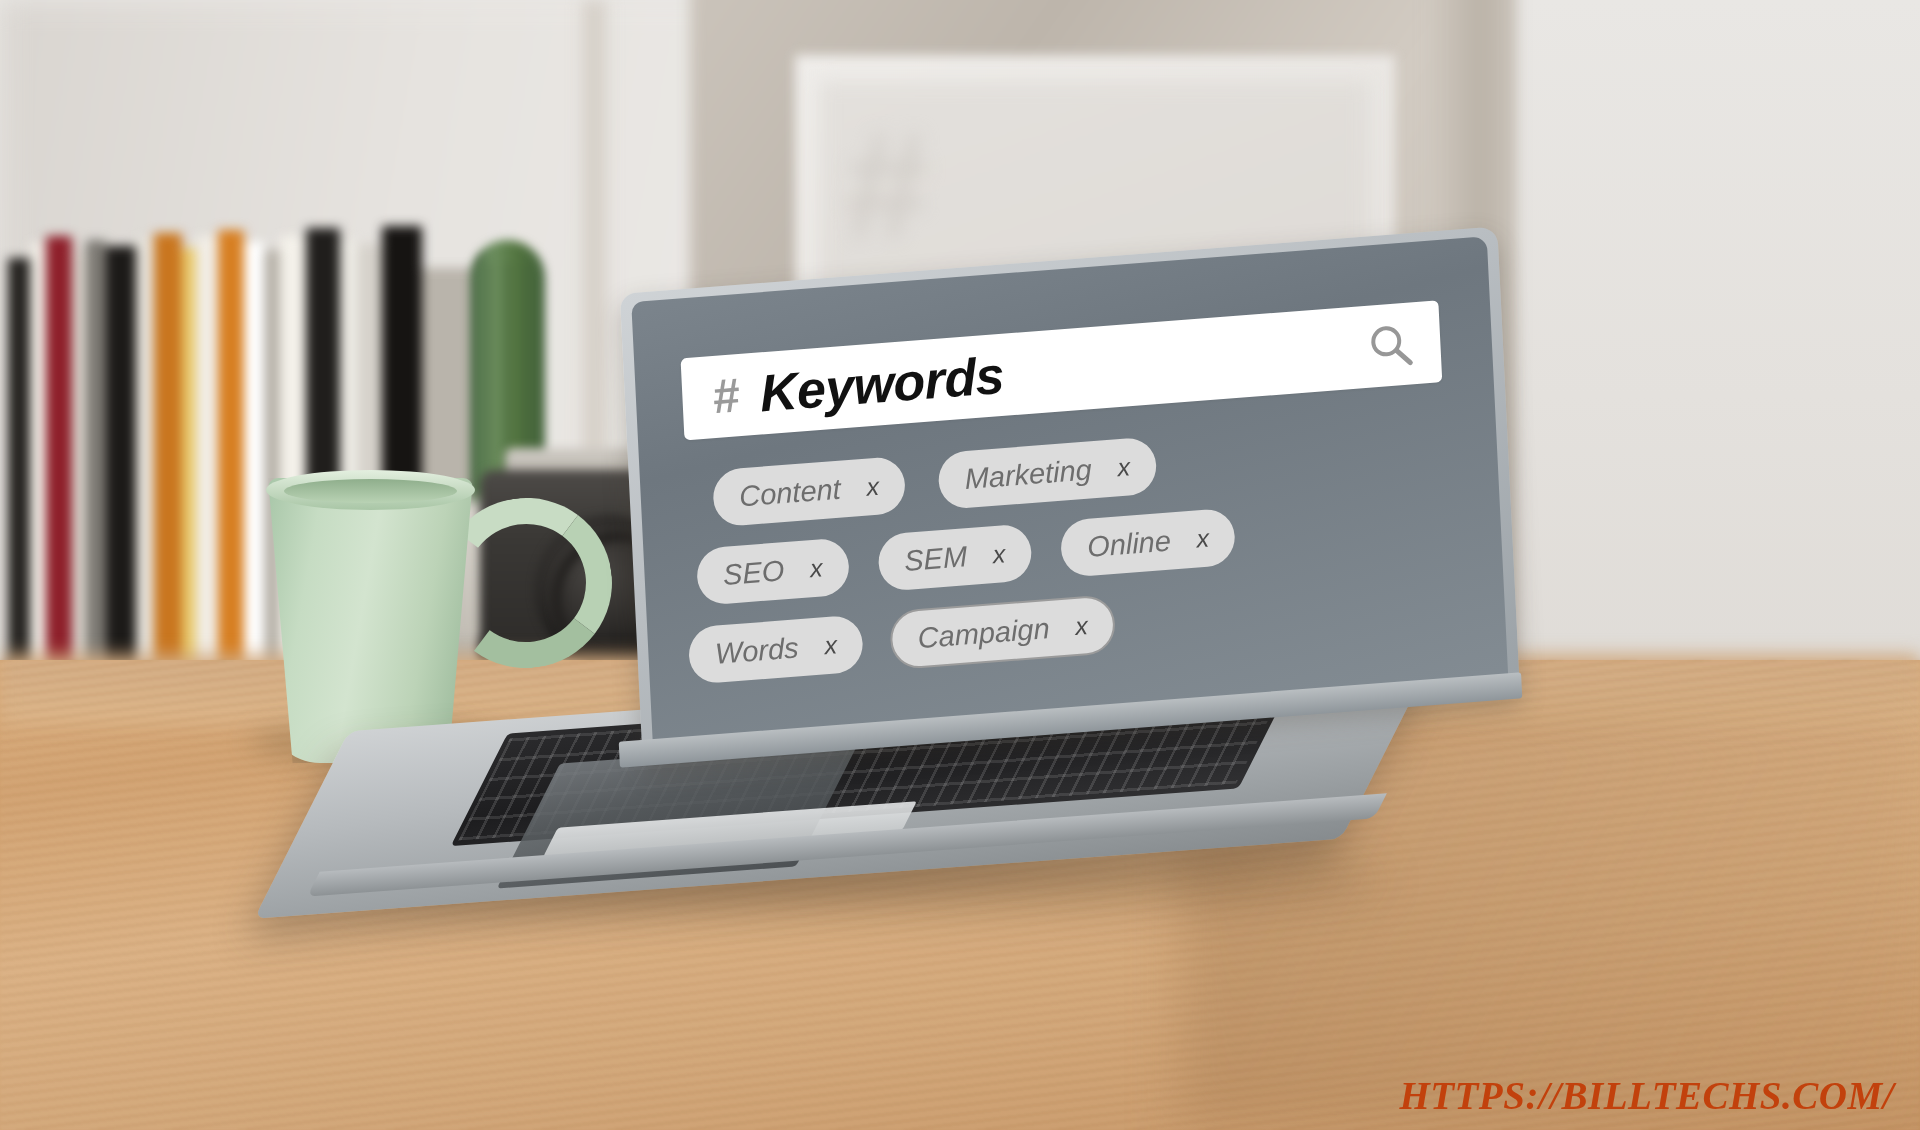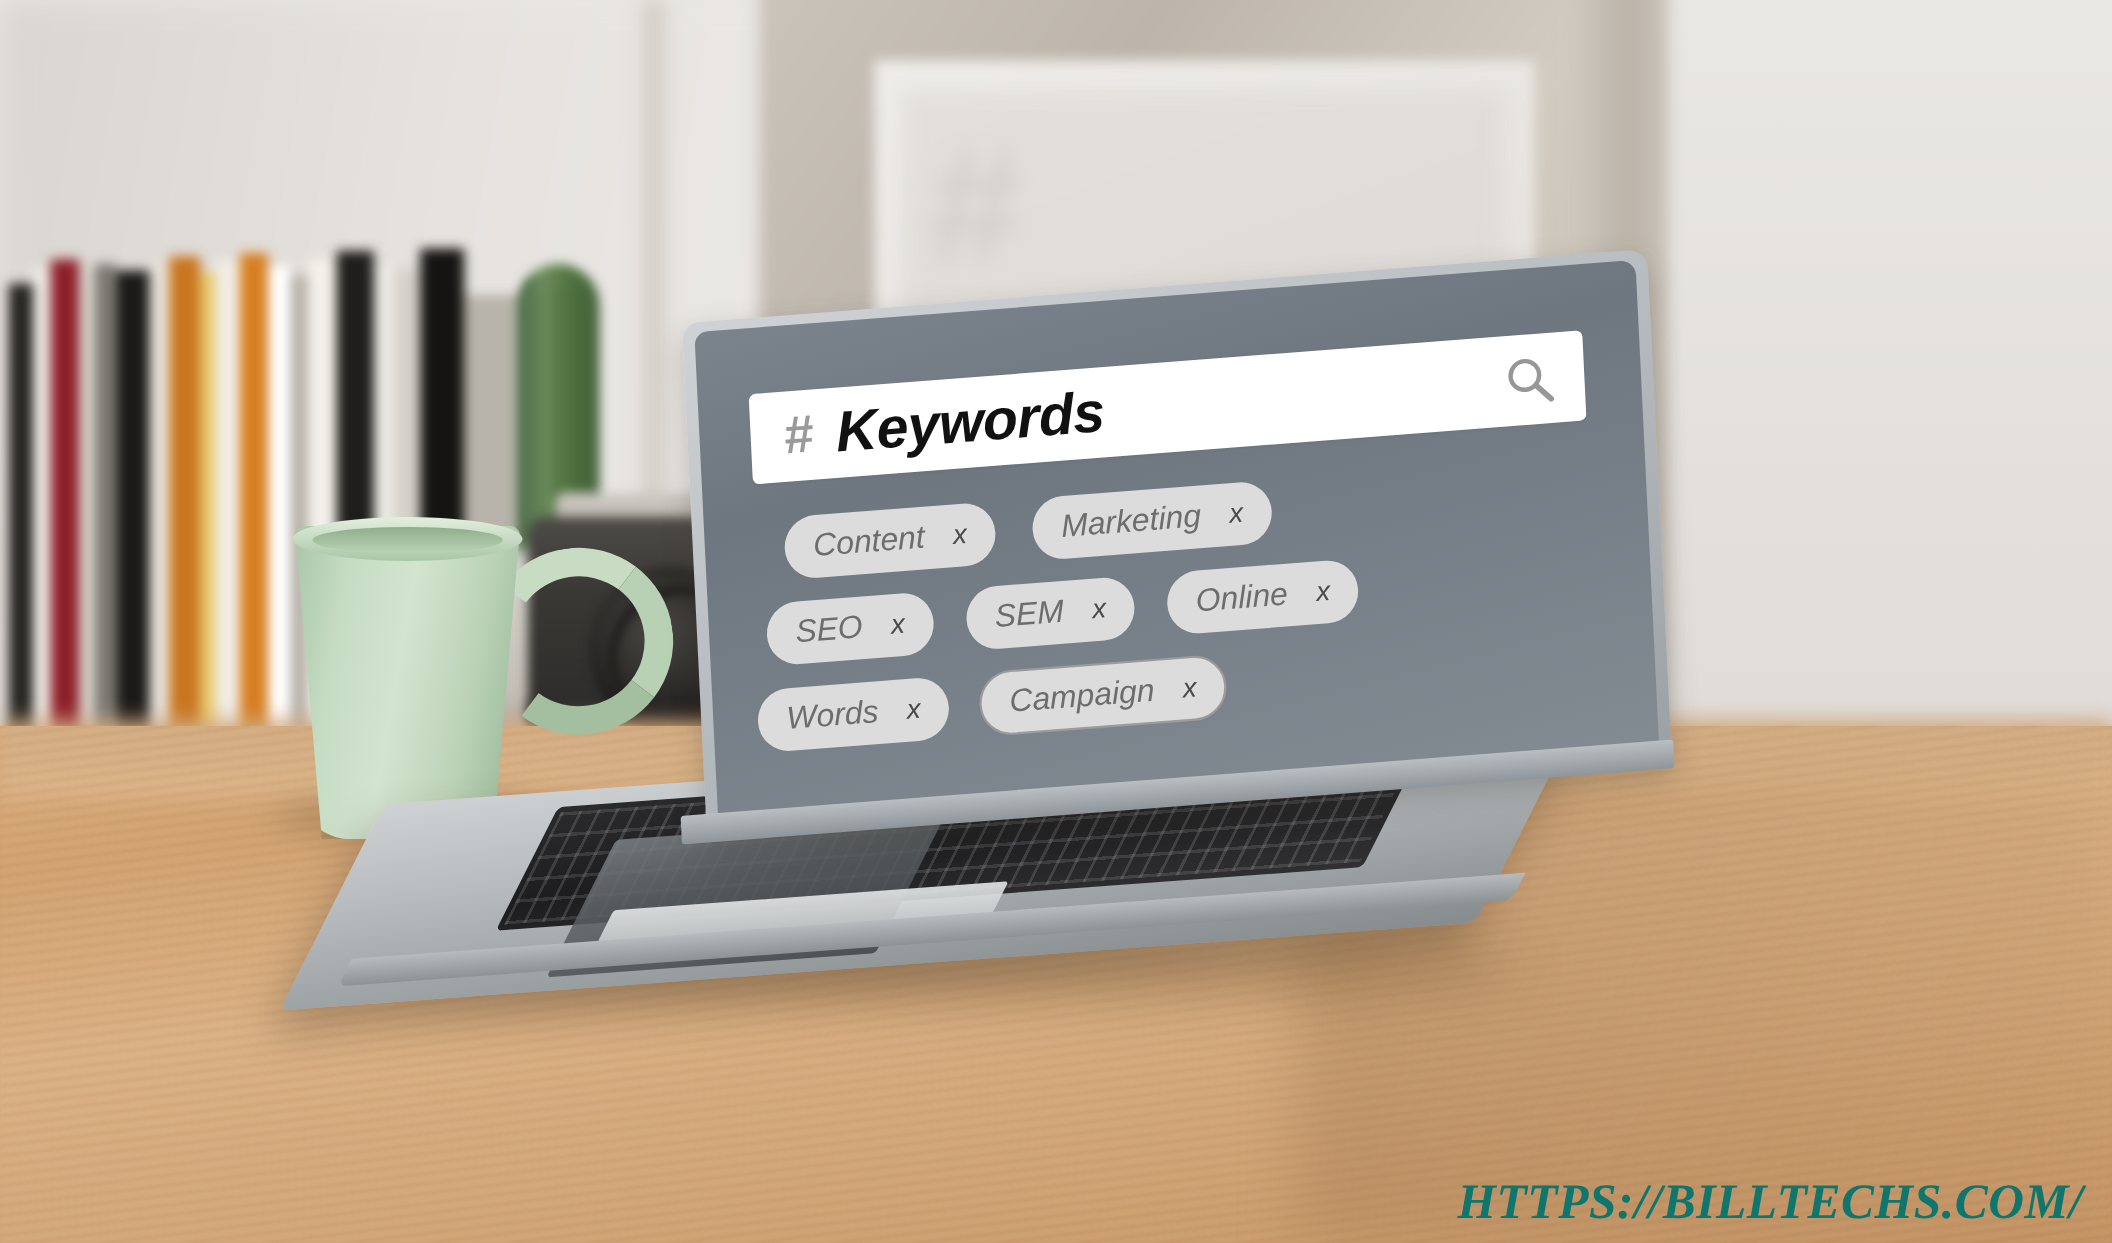--- a/index.html
+++ b/index.html
@@ -235,21 +235,21 @@
   }
   .base-shadow{
     position:absolute;left:20px;top:600px;width:1060px;height:50px;
     background:rgba(110,84,56,.38);filter:blur(24px);border-radius:50%;
   }
 
   
   .watermark{
     position:absolute;right:26px;bottom:12px;
     font-family:"Liberation Serif", serif;
-    font-style:italic;font-weight:700;font-size:45px;color:#0f766e;
+    font-style:italic;font-weight:700;font-size:39px;color:#c2410c;
     letter-spacing:.5px;white-space:nowrap;
   }
 </style>
 </head>
 <body>
 
 <div id="stage">
 
   <div class="wall"></div>
   <div class="wall-shadow"></div>

